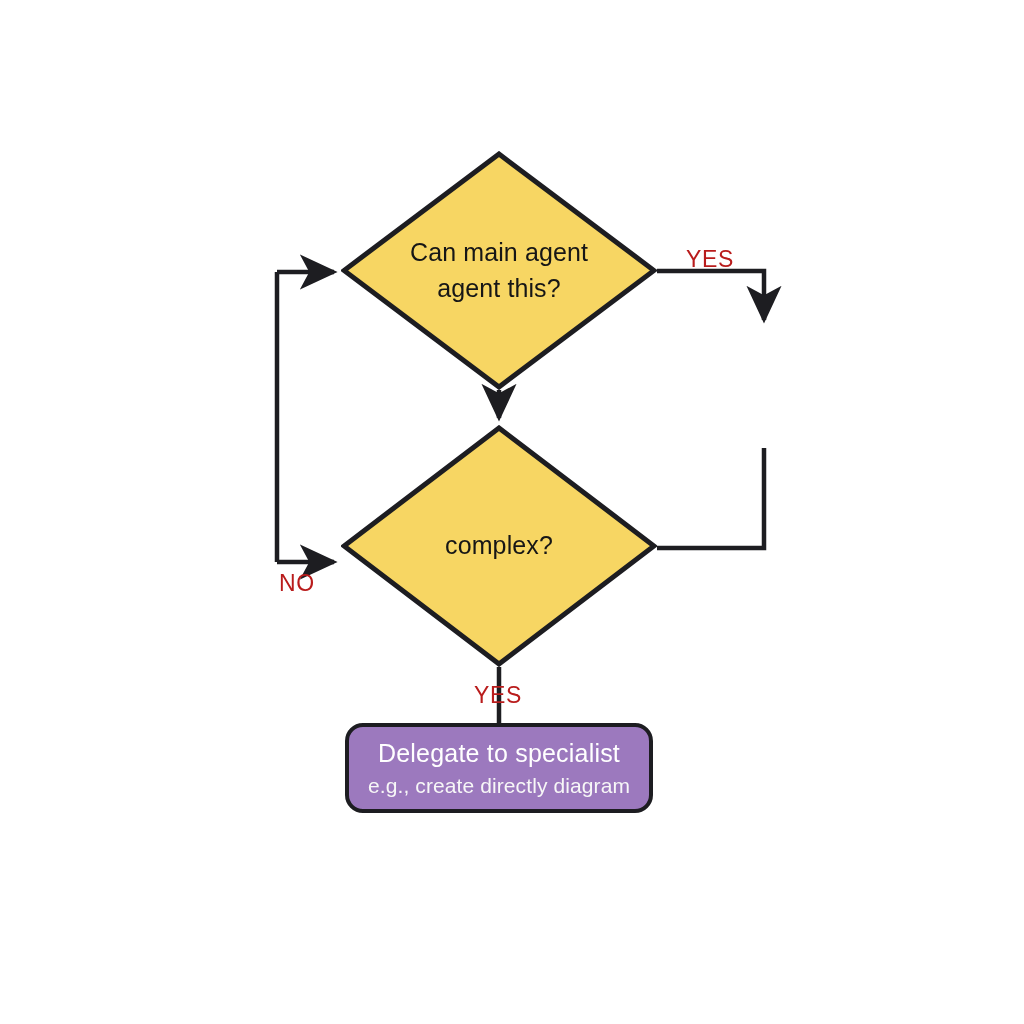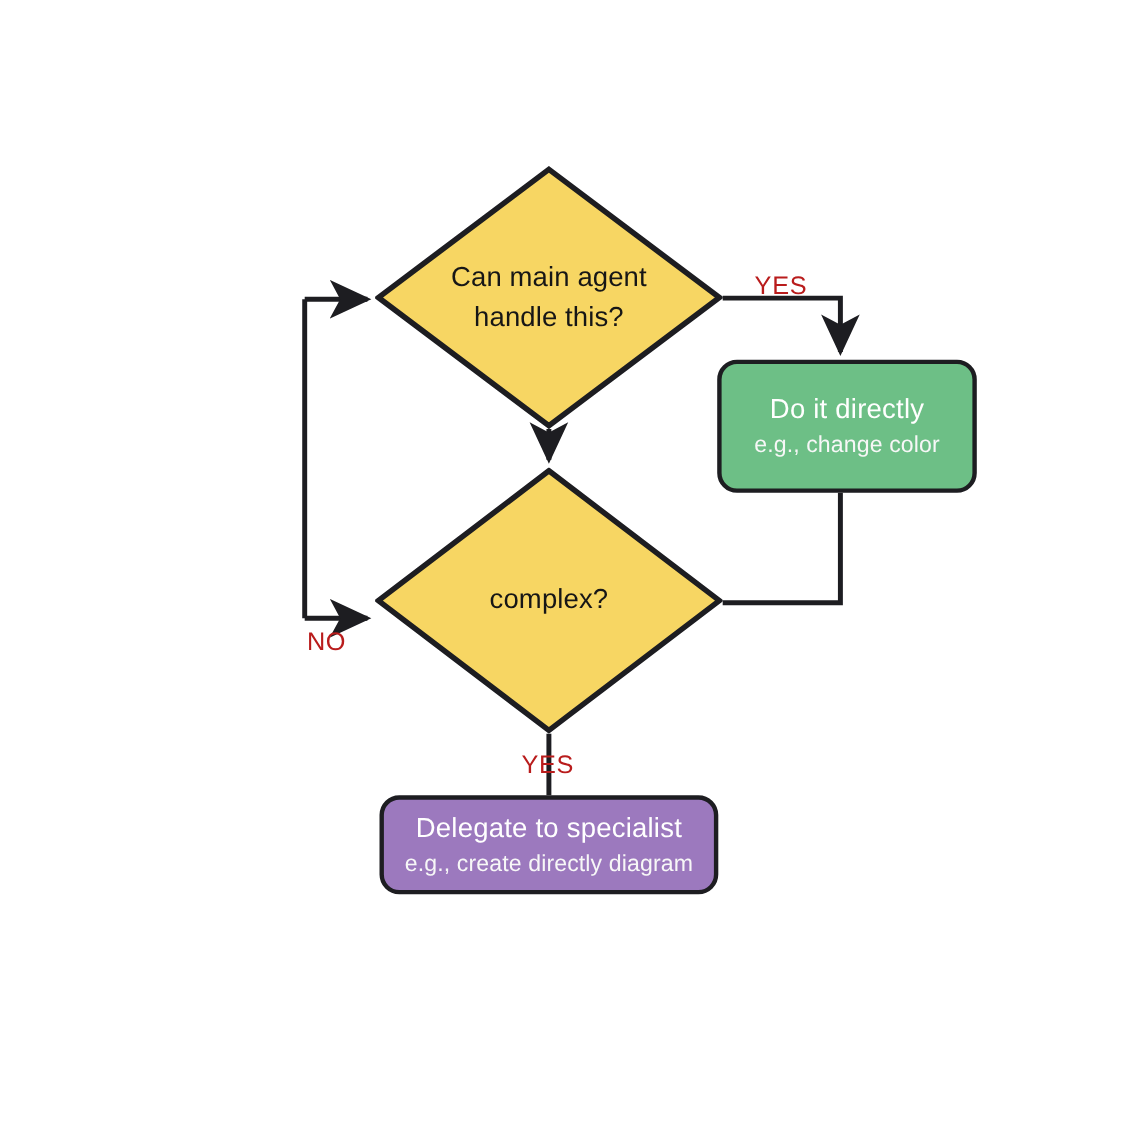--- a/index.html
+++ b/index.html
@@ -110,37 +110,33 @@
 
     <path d="M499,667 L499,723" fill="none" stroke="#1d1d21" stroke-width="4.5" stroke-linecap="butt"></path>
   </svg>
 
   <div class="node" style="left:341px; top:151px; width:316px; height:239px;">
     <svg class="diamond-shape" width="316" height="239" viewBox="0 0 316 239" xmlns="http://www.w3.org/2000/svg">
       <polygon points="158,3 313,119.5 158,236 3,119.5" fill="#f7d663" stroke="#1d1d21" stroke-width="5" stroke-linejoin="miter"></polygon>
     </svg>
     <div class="diamond-label">
       <span>Can main agent</span>
-      <span>handle this?</span>
+      <span>agent this?</span>
     </div>
   </div>
 
   <div class="node" style="left:341px; top:425px; width:316px; height:242px;">
     <svg class="diamond-shape" width="316" height="242" viewBox="0 0 316 242" xmlns="http://www.w3.org/2000/svg">
       <polygon points="158,3 313,121 158,239 3,121" fill="#f7d663" stroke="#1d1d21" stroke-width="5" stroke-linejoin="miter"></polygon>
     </svg>
     <div class="diamond-label">
       <span>complex?</span>
     </div>
   </div>
 
-  <div class="box" style="left:652px; top:327px; width:236px; height:121px; background:#6dbf86;">
-    <div class="box-title">Do it directly</div>
-    <div class="box-sub">e.g., change color</div>
-  </div>
 
   <div class="box" style="left:345px; top:723px; width:308px; height:90px; background:#9c79be;">
     <div class="box-title">Delegate to specialist</div>
     <div class="box-sub">e.g., create directly diagram</div>
   </div>
 
   <div class="edge-label" style="left:686px; top:246px;">YES</div>
 
   <div class="edge-label" style="left:279px; top:570px;">NO</div>
 

